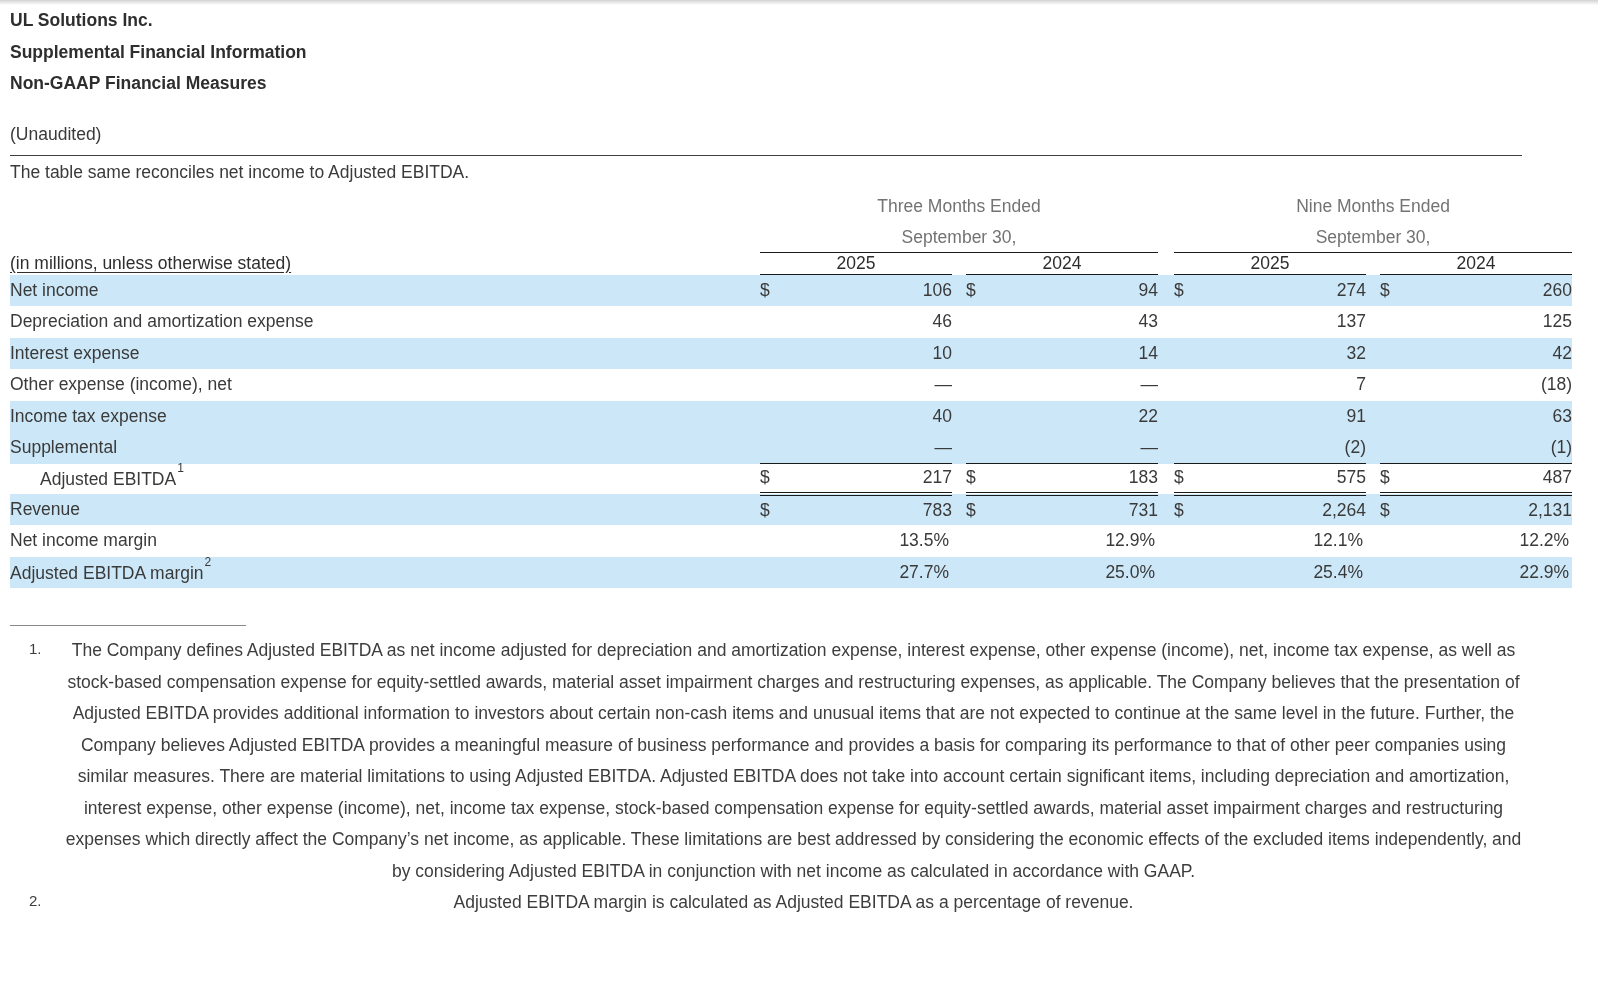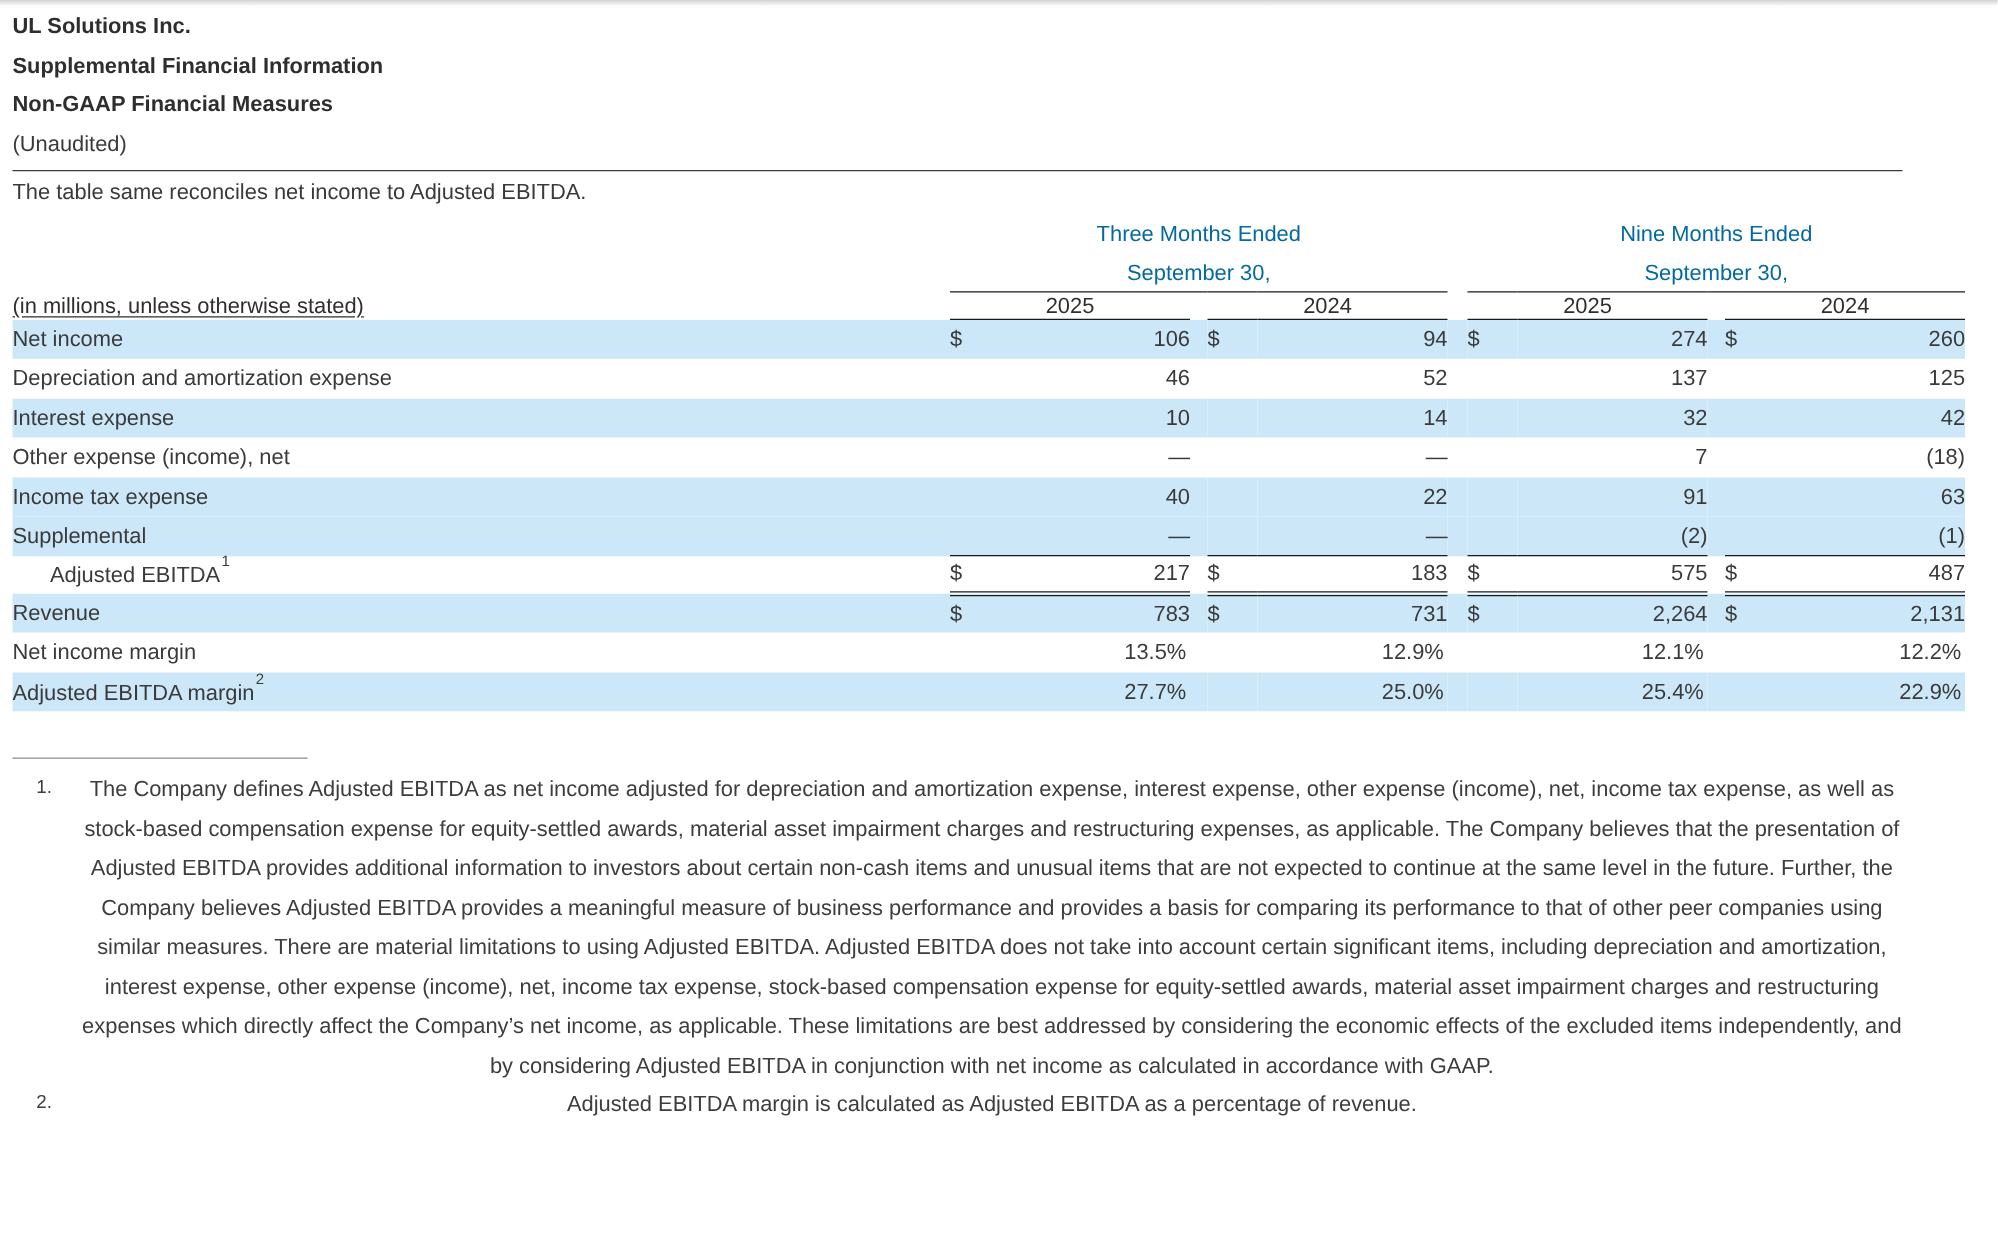--- a/index.html
+++ b/index.html
@@ -13,34 +13,34 @@
   .page { position: relative; padding: 3px 10px 0 10px; width: 1598px; }
   .page::before {
     content: ""; position: absolute; top: 0; left: 0; right: 0; height: 5px;
     background: linear-gradient(#d2d2d2, rgba(255,255,255,0));
     pointer-events: none;
   }
 
   
   .doc-header { padding-top: 2px; }
   .title-line { font-size: 17.5px; font-weight: 700; line-height: 31.5px; color: #2e2e2e; }
-  .unaudited-line { font-size: 17.5px; font-weight: 400; line-height: 31.5px; color: #3a3a3a; }
+  .unaudited-line { font-size: 17.5px; font-weight: 400; line-height: 31.5px; color: #3a3a3a; margin-top: 19px; }
   .header-rule { width: 1512px; border: 0; border-top: 1.8px solid #3e3e3e; margin: 5px 0 0 0; }
   .intro-line { font-size: 17.5px; line-height: 31px; color: #3a3a3a; padding-top: 1px; }
 
   
   table.recon {
     border-collapse: collapse; table-layout: fixed;
     width: 1562px; margin-top: 3px;
     font-size: 17.5px; color: #3a3a3a;
   }
   table.recon th, table.recon td { margin: 0; padding: 0; vertical-align: middle; font-weight: 400; }
 
   th.grp {
-    font-weight: 700; color: #0369a1;
+    font-weight: 700; color: #737373;
     padding: 2px 0 5px 0;
     border-bottom: 1.8px solid #1a1a1a;
   }
   th.grp .grp-line { line-height: 30.5px; }
   th.yr {
     text-align: center; font-weight: 700; color: #2e2e2e;
     padding: 3px 0 7px 0;
     border-bottom: 1.8px solid #1a1a1a;
   }
   th.units-cell {
@@ -140,21 +140,21 @@
           <td class="sp"></td>
           <td class="dol">$</td>
           <td class="val">260</td>
         </tr>
         <tr>
           <td class="lbl">Depreciation and amortization expense</td>
           <td class="dol"></td>
           <td class="val">46</td>
           <td class="sp"></td>
           <td class="dol"></td>
-          <td class="val">52</td>
+          <td class="val">43</td>
           <td class="sp"></td>
           <td class="dol"></td>
           <td class="val">137</td>
           <td class="sp"></td>
           <td class="dol"></td>
           <td class="val">125</td>
         </tr>
         <tr class="shaded">
           <td class="lbl">Interest expense</td>
           <td class="dol"></td>

